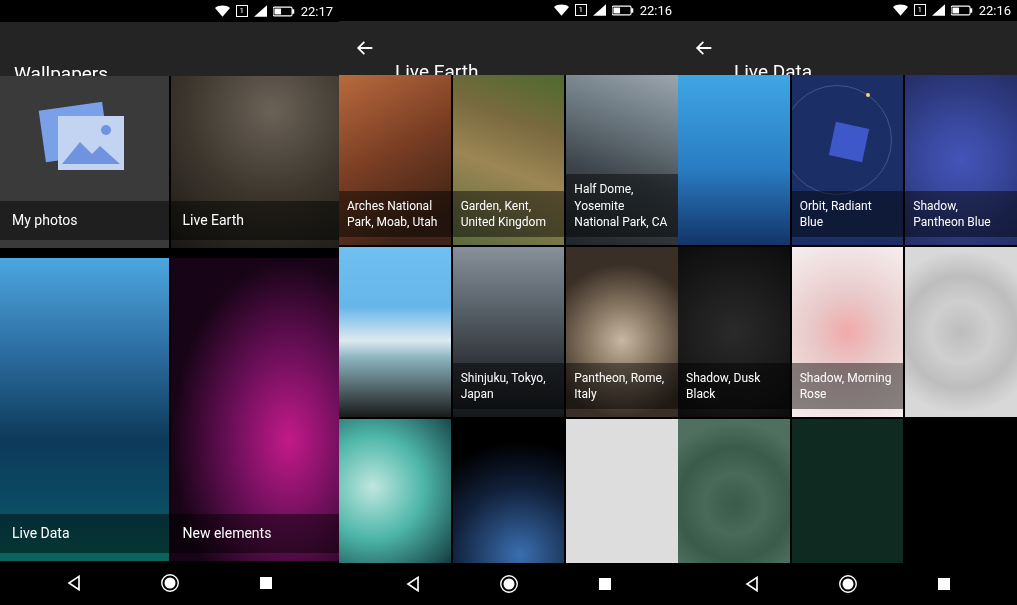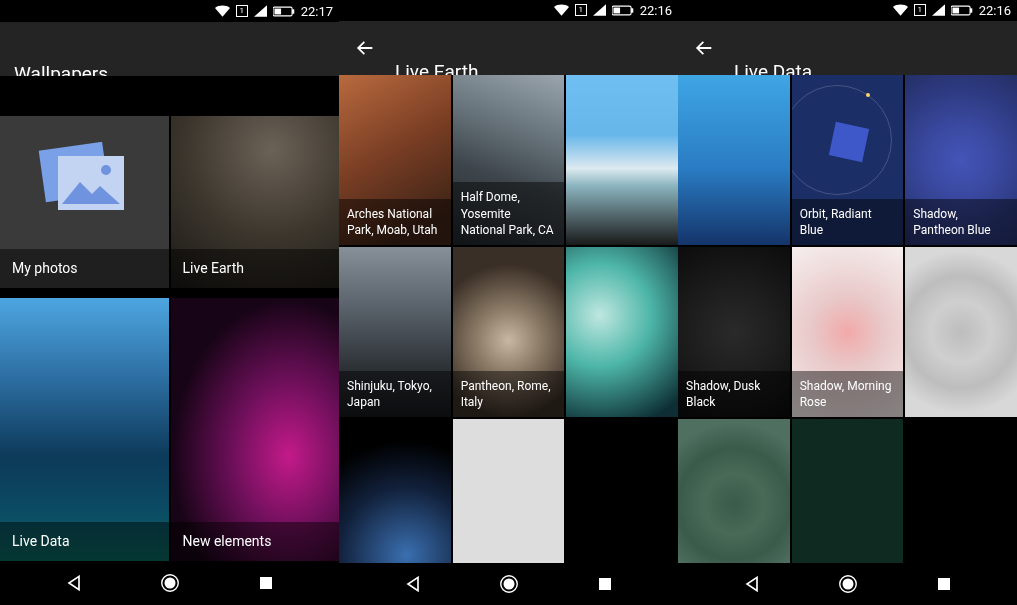--- a/index.html
+++ b/index.html
@@ -18,25 +18,25 @@
   .appbar .back { width: 24px; height: 24px; display:flex; align-items:center; justify-content:center; cursor:pointer; }
 
   
   .content { flex: 1 1 auto; background: #000; overflow: hidden; position: relative; }
 
   
   .grid2 { display: grid; grid-template-columns: 1fr 1fr; gap: 2px; height: 100%; }
   .grid3 { display: grid; grid-template-columns: 1fr 1fr 1fr; grid-auto-rows: 170px; gap: 2px; }
 
   .tile { position: relative; overflow: hidden; cursor: pointer; }
-  .tile .cap { position: absolute; left: 0; right: 0; bottom: 0; background: rgba(0,0,0,0.45); color: #fff; font-size: 12px; line-height: 1.35; padding: 7px 8px; }
+  .tile .cap { position: absolute; left: 0; right: 0; bottom: 8px; background: rgba(0,0,0,0.45); color: #fff; font-size: 12px; line-height: 1.35; padding: 7px 8px; }
   .tile.big .cap { font-size: 14px; padding: 10px 12px; }
 
   
-  .col2wrap { display: grid; grid-template-rows: 172px 1fr; gap: 10px; margin-top: 40px; }
+  .col2wrap { display: grid; grid-template-rows: 172px 1fr; gap: 10px; }
 
   
   .myphotos-bg { position:absolute; inset:0; background:#3a3a3a; }
   .myphotos-art { position:absolute; left:50%; top:26px; transform:translateX(-50%); }
 
   
   .bg { position:absolute; inset:0; }
   .bg.earth  { background: radial-gradient(circle at 60% 20%, #6b6257, #3c362d 50%, #1a1814 100%); }
   .bg.ldata  { background: linear-gradient(180deg, #4da6e0 0%, #2d6fa3 30%, #0d3a5a 60%, #0b4a63 80%, #0a665d 100%); }
   .bg.newel  { background: radial-gradient(ellipse at 70% 60%, #c31a8a 0%, #6a0f58 35%, #170416 70%); }
@@ -188,20 +188,24 @@
       <span class="title">Live Earth</span>
     </div>
 
     <div class="content">
       <div class="grid3">
         <div class="tile">
             <div class="bg arches"></div>
             <div class="cap">Arches National Park, Moab, Utah</div>
           </div>
         <div class="tile">
+            <div class="bg garden"></div>
+            <div class="cap">Garden, Kent, United Kingdom</div>
+          </div>
+        <div class="tile">
             <div class="bg half"></div>
             <div class="cap">Half Dome, Yosemite National Park, CA</div>
           </div>
         <div class="tile">
             <div class="bg horiz"></div>
           </div>
         <div class="tile">
             <div class="bg shinj"></div>
             <div class="cap">Shinjuku, Tokyo, Japan</div>
           </div>

